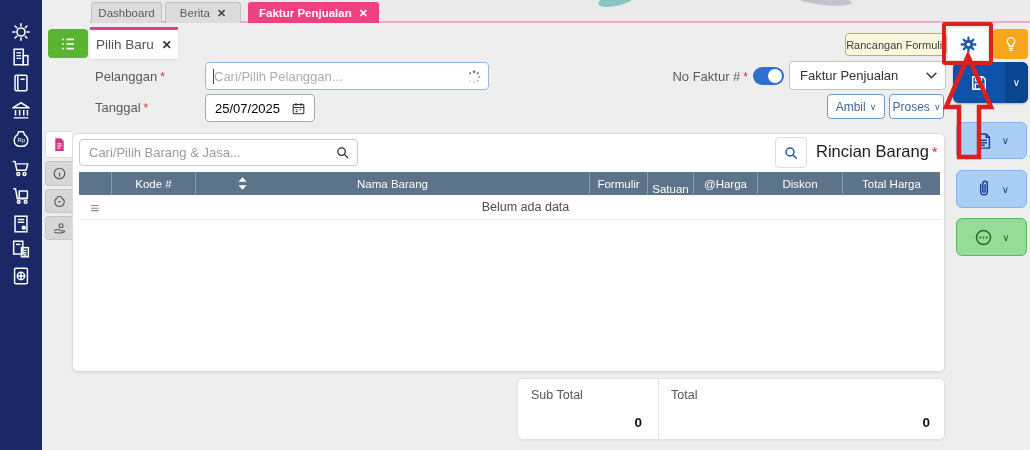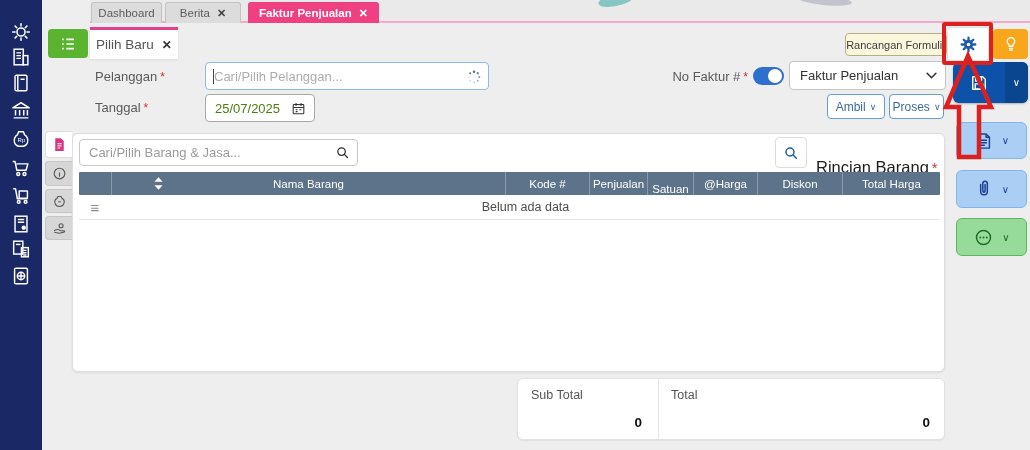--- a/index.html
+++ b/index.html
@@ -43,21 +43,21 @@
   .req { color:#d23131; margin-left:3px; font-size:12px; }
   .pel-input { position:absolute; left:205px; top:62px; width:284px; height:28px; background:#fff; border:1px solid #8fb9e6;
                border-radius:4px; z-index:2; }
   .pel-input input { position:absolute; left:8px; top:1px; width:240px; height:24px; border:none; outline:none;
                      font-size:13px; color:#333; font-family:"Liberation Sans",sans-serif; background:transparent; }
   .pel-input input::placeholder { color:#aeaeae; }
   .caret { position:absolute; left:7px; top:6px; width:1px; height:15px; background:#444; }
   .pel-spinner { position:absolute; right:7px; top:7px; }
   .date-input { position:absolute; left:205px; top:94px; width:110px; height:28px; background:#fff; border:1px solid #a9a9a9;
                 border-radius:4px; display:flex; align-items:center; z-index:2; cursor:pointer; }
-  .date-input .dval { font-size:13px; color:#4d7c0f; padding-left:9px; flex:1; }
+  .date-input .dval { font-size:13px; color:#000000; padding-left:9px; flex:1; }
   .toggle { position:absolute; left:753px; top:67px; width:31px; height:18px; background:#2e6fd0; border-radius:9px; cursor:pointer; z-index:2; }
   .toggle .knob { position:absolute; right:2px; top:2px; width:14px; height:14px; background:#fff; border-radius:50%; }
   .ftype-select { position:absolute; left:789px; top:61px; width:157px; height:29px; background:#fff; border:1px solid #c4c4c4;
                   border-radius:4px; display:flex; align-items:center; font-size:13px; color:#333; cursor:pointer; z-index:2; }
   .ftype-select .sval { padding-left:10px; flex:1; }
   .ftype-select svg { margin-right:8px; }
   .mini-btn { position:absolute; height:25px; background:#fff; border:1px solid #6b9ccd; border-radius:4px; font-size:12px;
               color:#41699e; display:flex; align-items:center; justify-content:center; gap:4px; cursor:pointer; z-index:2; }
   .mini-btn .chev { font-size:9px; color:#41699e; }
 
@@ -85,21 +85,21 @@
   
   .items-card { position:absolute; left:72px; top:133px; width:873px; height:239px; background:#fff; border:1px solid #dedede;
                 border-radius:6px; box-shadow:0 1px 3px rgba(0,0,0,.08); z-index:1; }
   .search-input { position:absolute; left:6px; top:5px; width:279px; height:27px; border:1px solid #c9c9c9; border-radius:4px; background:#fff; }
   .search-input input { position:absolute; left:9px; top:1px; width:235px; height:23px; border:none; outline:none; font-size:13px;
                         color:#333; font-family:"Liberation Sans",sans-serif; background:transparent; }
   .search-input input::placeholder { color:#9b9b9b; }
   .search-input .mag { position:absolute; right:7px; top:5px; }
   .rb-search-btn { position:absolute; left:702px; top:3px; width:32px; height:31px; background:#fff; border:1px solid #dcdcdc;
                    border-radius:4px; display:flex; align-items:center; justify-content:center; cursor:pointer; }
-  .rb-title { position:absolute; left:743px; top:24px; font-size:16.5px; color:#1d1d1d; }
+  .rb-title { position:absolute; left:743px; top:8px; font-size:16.5px; color:#1d1d1d; }
   .rb-title .req { font-size:15px; }
   .grid-head { position:absolute; left:6px; top:38px; width:861px; height:23px; background:#5d7389; display:flex;
                color:#fff; font-size:11.5px; align-items:stretch; border-radius:1px; }
   .gh-cell { display:flex; align-items:center; justify-content:center; border-left:1px solid rgba(255,255,255,.28); position:relative; }
   .gh-cell:first-child { border-left:none; }
   .gh-drag { flex:0 0 32px; }
   .gh-nama { flex:1 1 auto; }
   .gh-nama .sort { position:absolute; left:42px; top:5px; }
   .gh-kode { flex:0 0 84px; } .gh-kuant { flex:0 0 58px; } .gh-sat { flex:0 0 46px;align-items:flex-end; }
   .gh-harga { flex:0 0 64px; } .gh-disk { flex:0 0 85px; } .gh-total { flex:0 0 98px; }
@@ -379,32 +379,32 @@
       <svg width="16" height="16" viewBox="0 0 24 24" fill="none" stroke="#1d5aa8" stroke-width="2.2" stroke-linecap="round">
         <circle cx="10.5" cy="10.5" r="6"></circle>
           <path d="M15 15l5 5"></path>
       </svg>
     </div>
     <div class="rb-title">
       <span>Rincian Barang</span><span class="req">*</span>
     </div>
     <div class="grid-head">
       <div class="gh-cell gh-drag"></div>
+      <div class="gh-cell gh-kode">
+          <span>Kode #</span>
+        </div>
       <div class="gh-cell gh-nama">
         <svg class="sort" width="9" height="13" viewBox="0 0 10 14">
           <polygon points="5,0 9.5,5 0.5,5" fill="#fff"></polygon>
             <polygon points="5,14 0.5,9 9.5,9" fill="#fff"></polygon>
         </svg>
         <span>Nama Barang</span>
       </div>
-      <div class="gh-cell gh-kode">
-          <span>Kode #</span>
-        </div>
       <div class="gh-cell gh-kuant">
-          <span>Penjualan</span>
+          <span>Formulir</span>
         </div>
       <div class="gh-cell gh-sat">
           <span>Satuan</span>
         </div>
       <div class="gh-cell gh-harga">
           <span>@Harga</span>
         </div>
       <div class="gh-cell gh-disk">
           <span>Diskon</span>
         </div>

